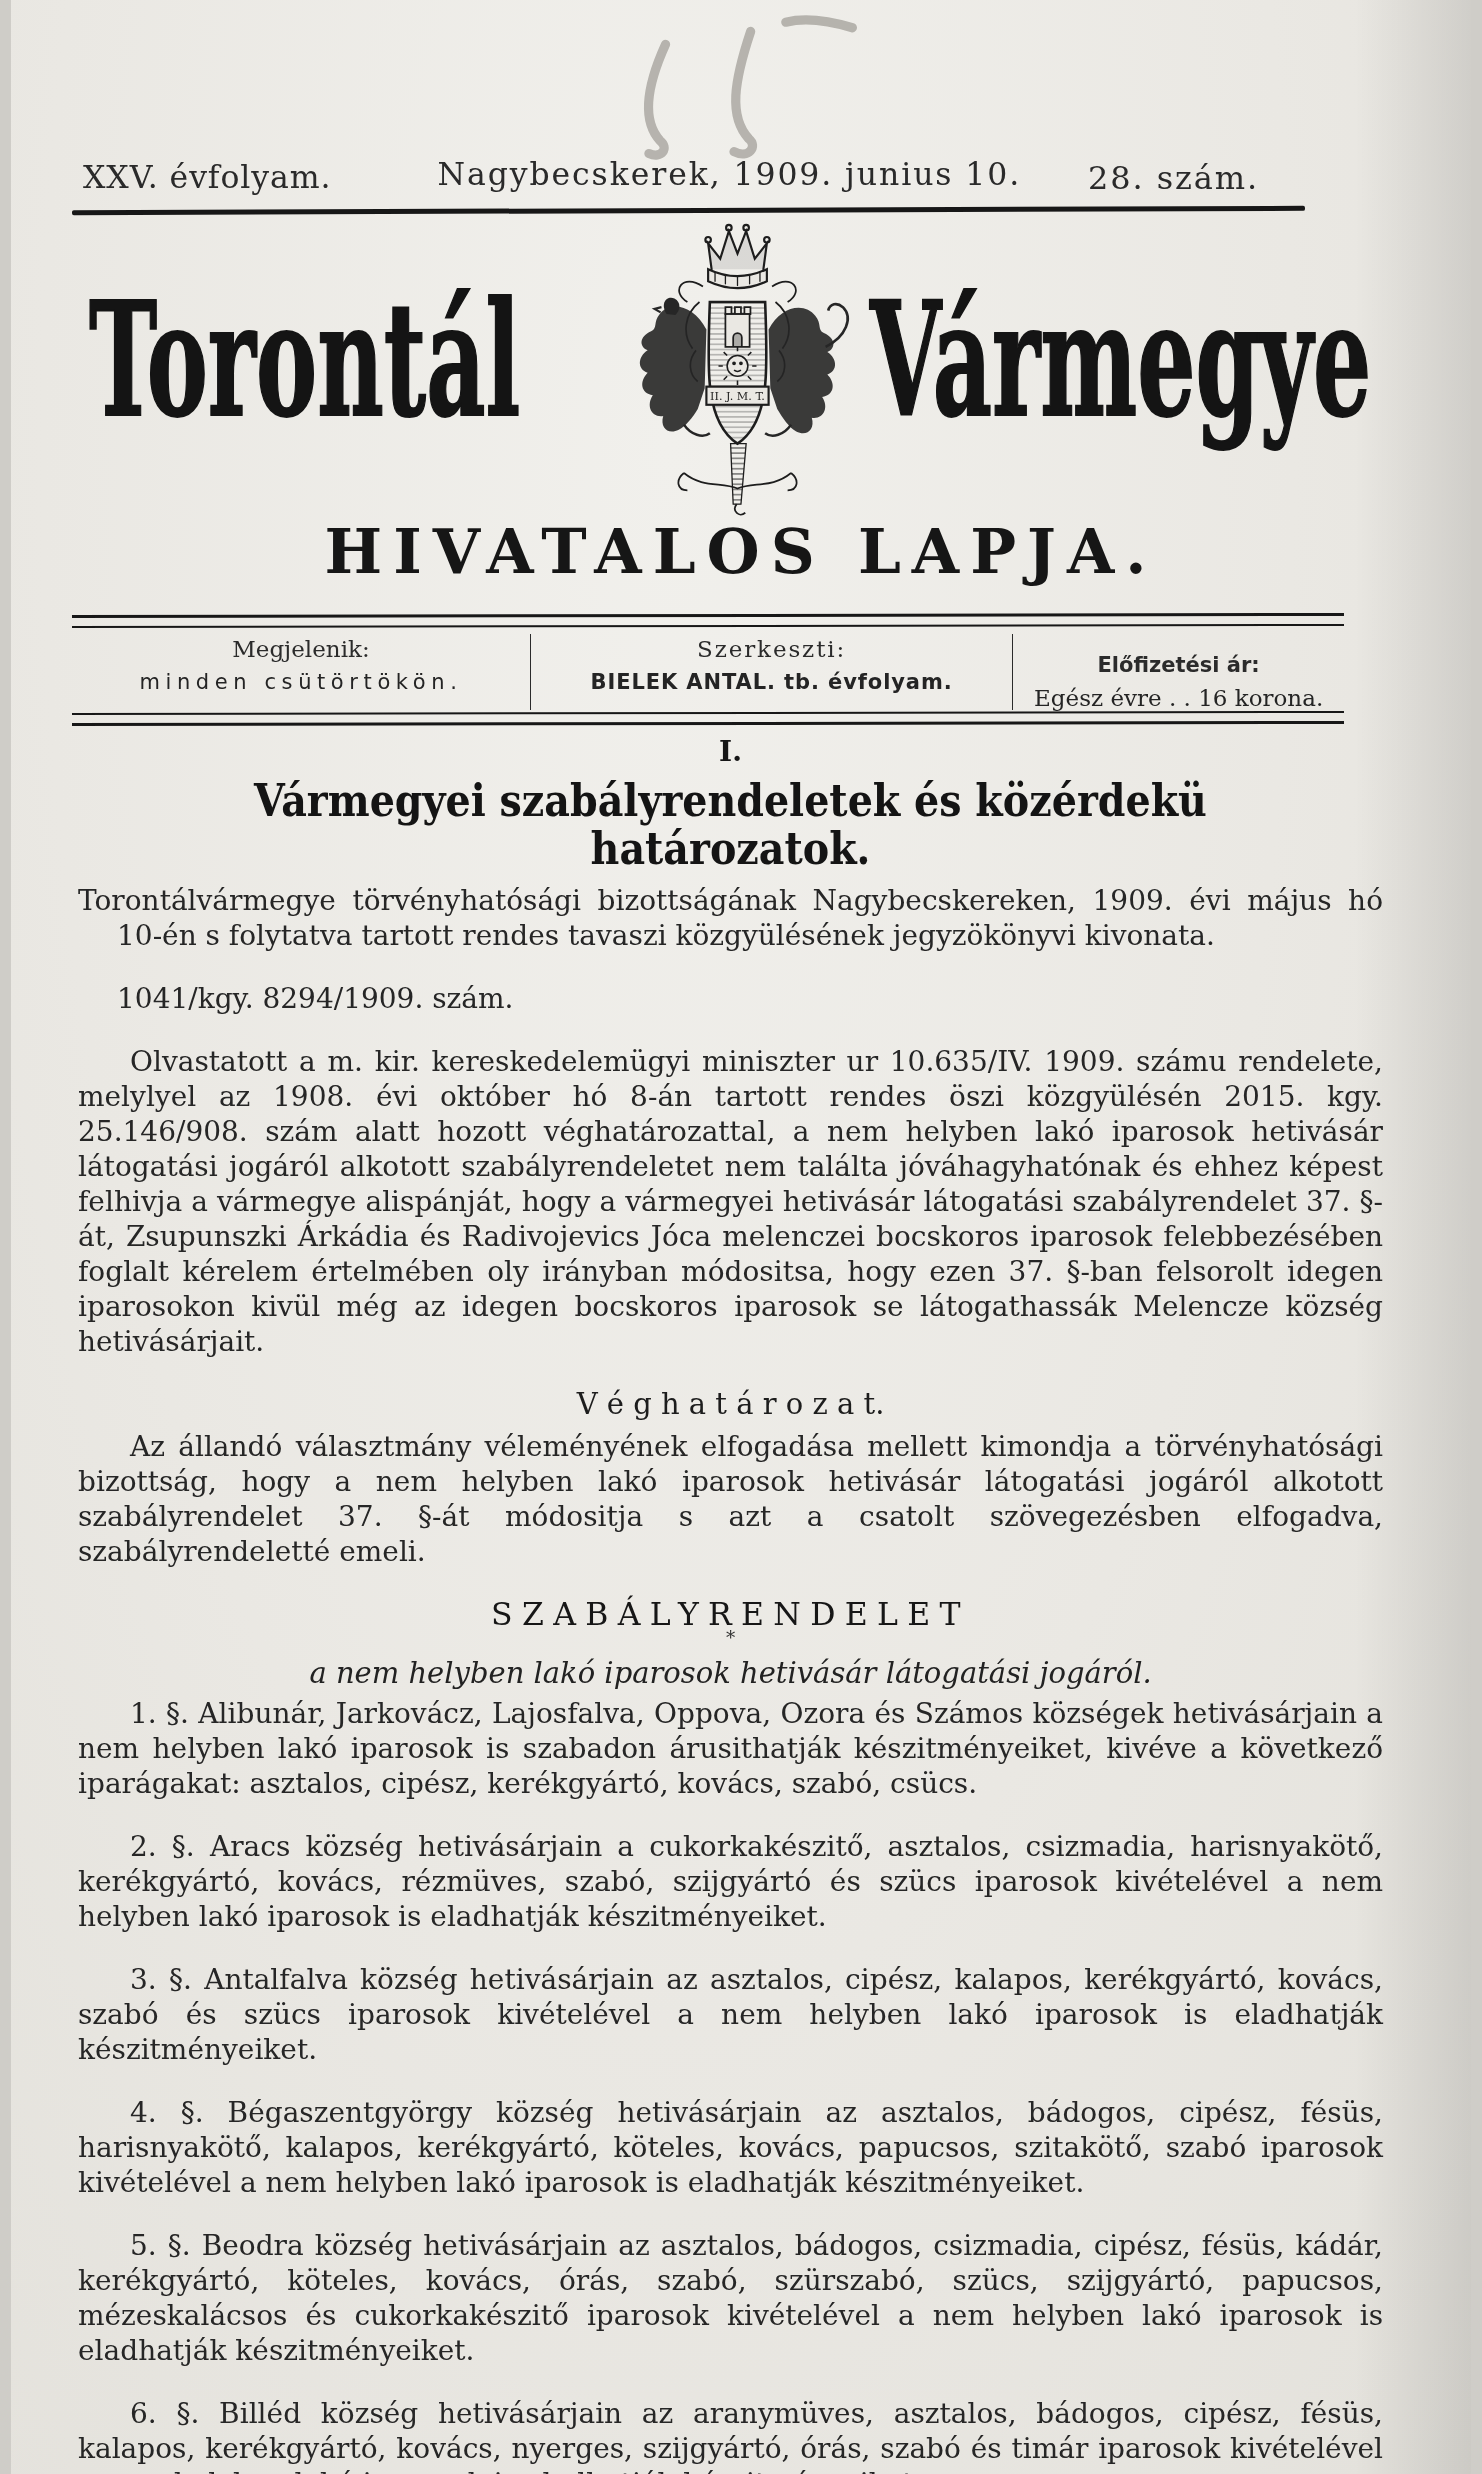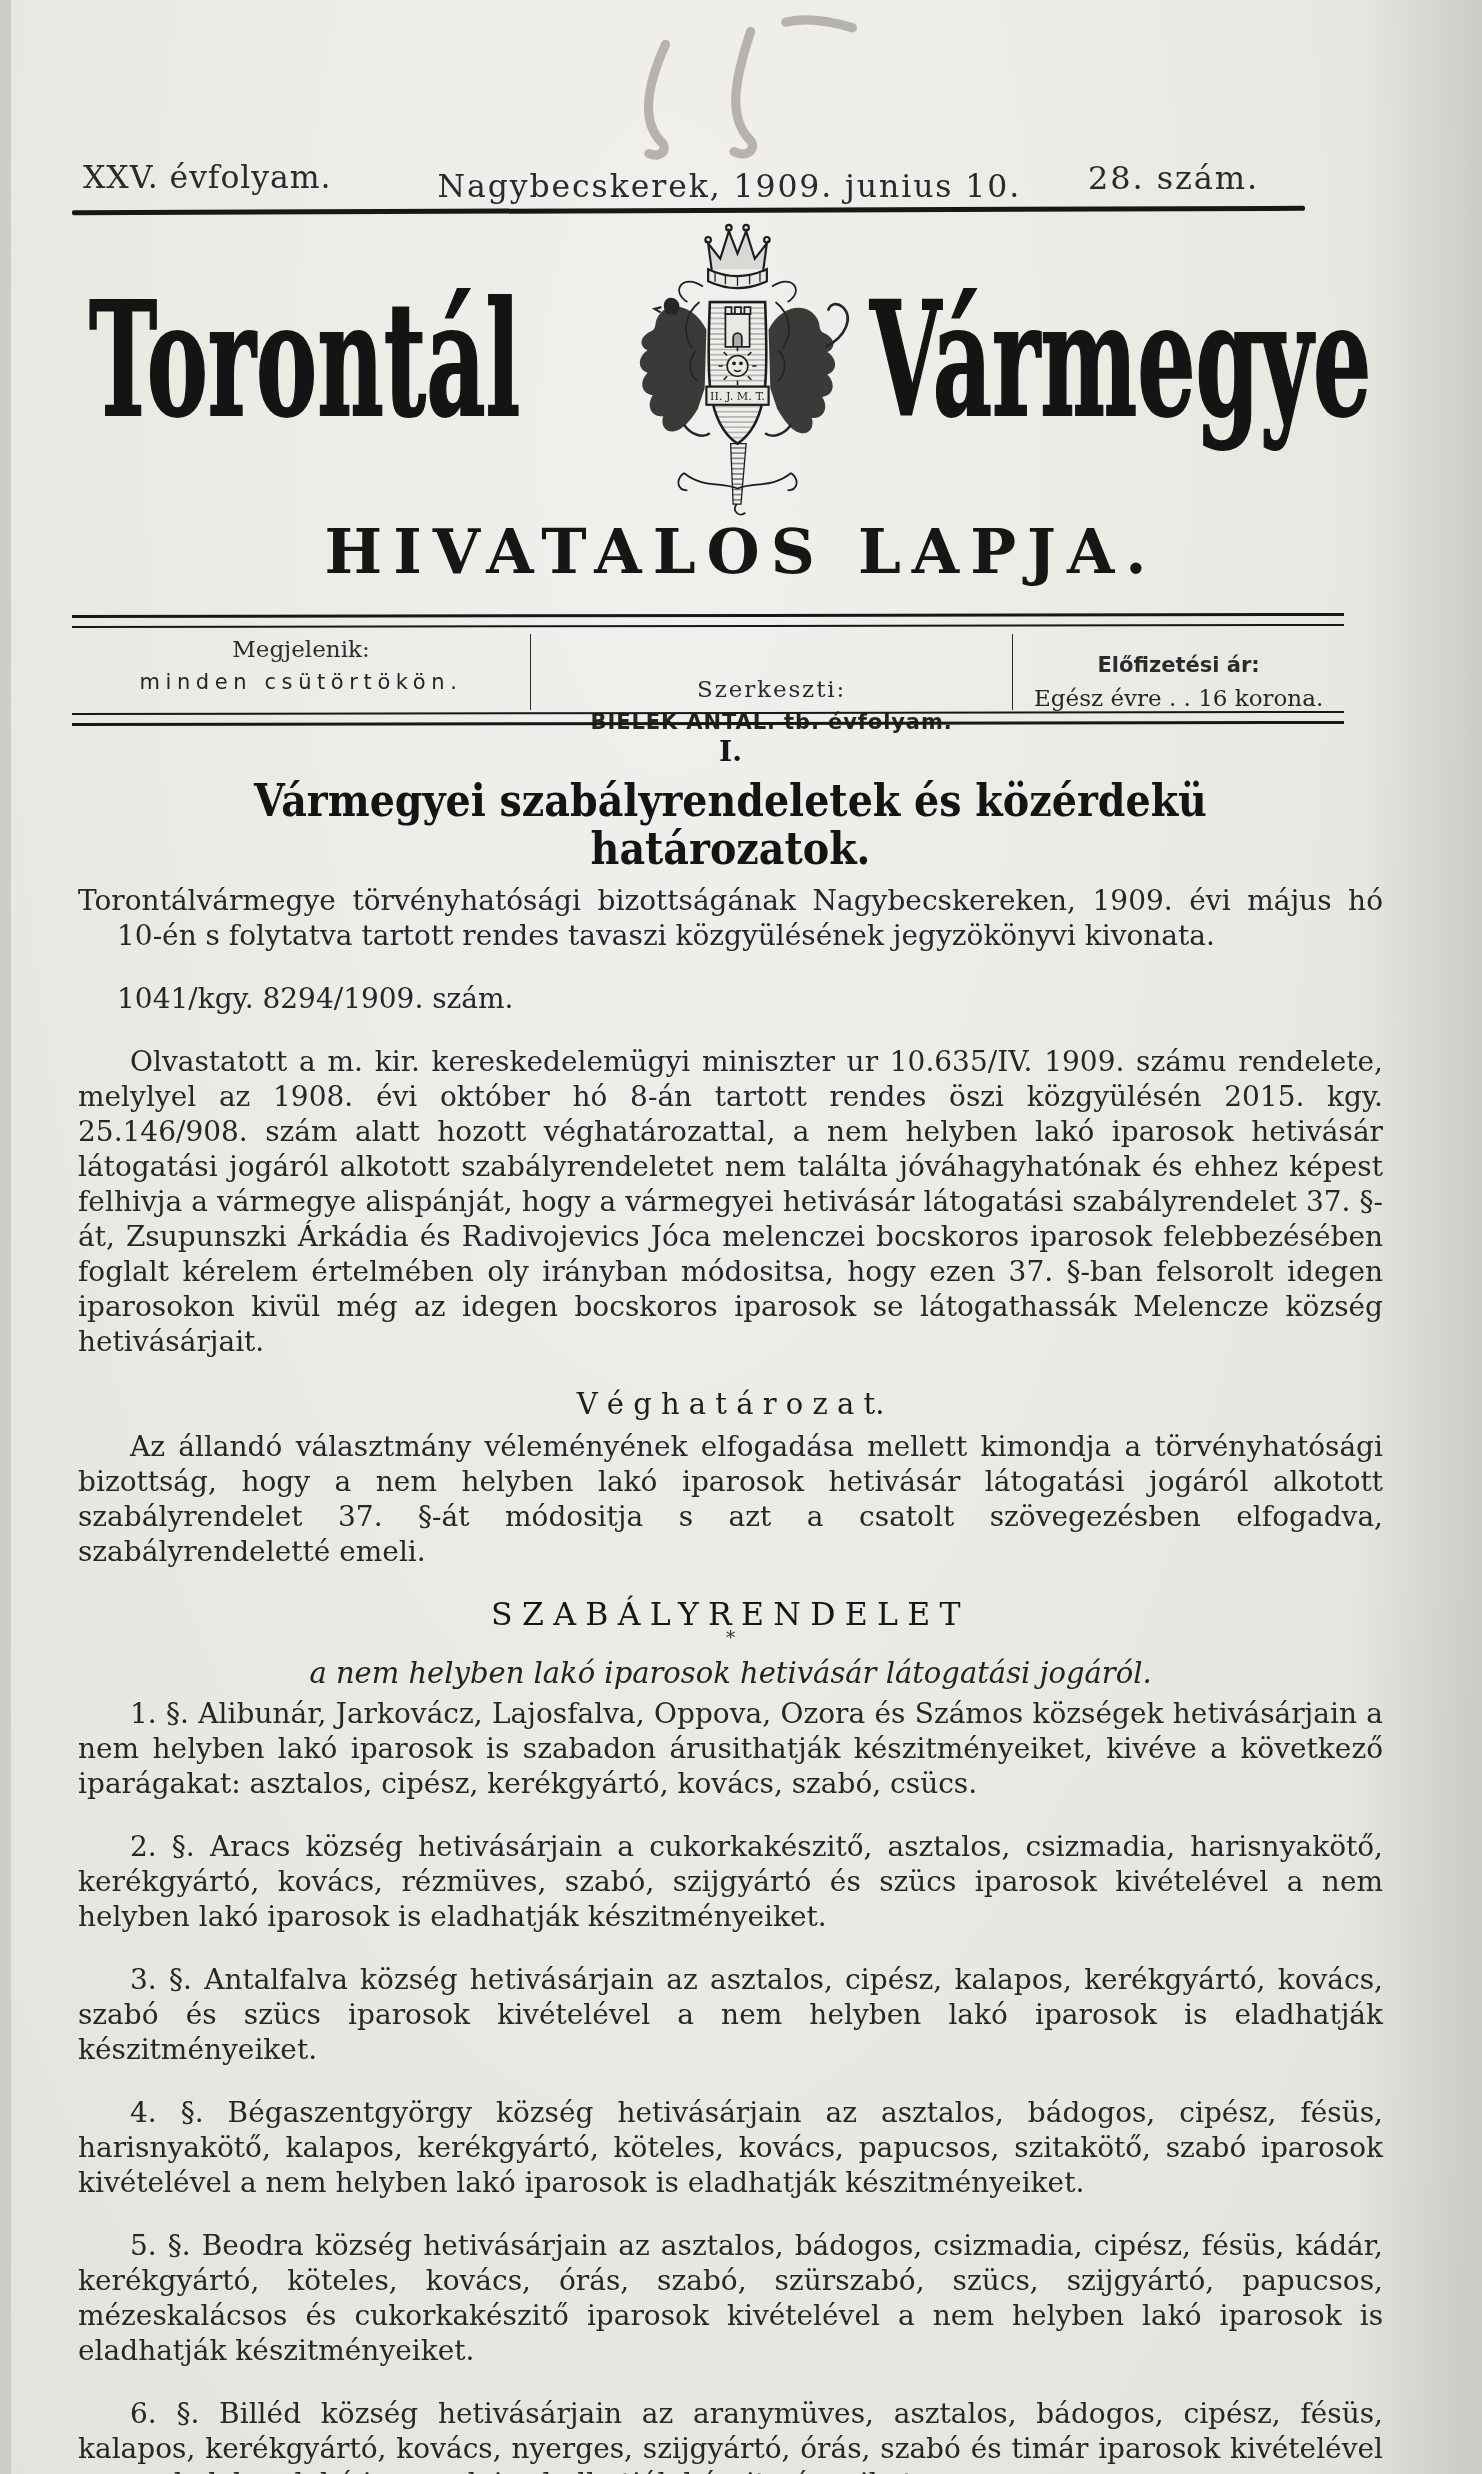--- a/index.html
+++ b/index.html
@@ -9,21 +9,21 @@
     margin:0 auto;
     background:
       linear-gradient(to right, rgba(0,0,0,0) 92%, rgba(0,0,0,0.10) 100%),
       radial-gradient(ellipse at 45% 18%, #f1f0ec 0%, #eae8e3 55%, #e3e1db 100%);
     font-family:"DejaVu Serif", serif;
     color:#232323;
     overflow:hidden;
   }
   
   .h-volume{position:absolute;top:159px;left:72px;font-size:31.5px;letter-spacing:0.9px;color:#2a2a2a;}
-  .h-date{position:absolute;top:168px;left:50%;transform:translateX(-52%);font-size:31.5px;letter-spacing:1.9px;color:#2a2a2a;}
+  .h-date{position:absolute;top:156px;left:50%;transform:translateX(-52%);font-size:31.5px;letter-spacing:1.9px;color:#2a2a2a;}
   .h-issue{position:absolute;top:159px;left:1077px;font-size:32px;letter-spacing:1.9px;color:#2a2a2a;}
   .h-rule{position:absolute;top:208px;left:61px;width:1233px;height:4.6px;background:#171717;transform:rotate(-0.2deg);border-radius:1.9px;}
   
   .pencil{position:absolute;top:0;left:593px;width:334px;height:185px;opacity:.75;}
   
   .m-left{position:absolute;top:281px;left:78px;font-size:158px;line-height:1;font-weight:bold;
           transform:scaleX(0.58);transform-origin:left top;color:#141414;-webkit-text-stroke:1.9px #141414;}
   .m-right{position:absolute;top:281px;right:100px;font-size:158px;line-height:1;font-weight:bold;
           transform:scaleX(0.58);transform-origin:right top;color:#141414;-webkit-text-stroke:1.9px #141414;}
   .arms{position:absolute;top:213px;left:571px;width:311px;height:311px;}
@@ -34,21 +34,21 @@
                border-top:3.7px solid #171717;border-bottom:2.8px solid #171717;transform:rotate(-0.1deg);}
   .rule-a{top:614px;}
   .rule-b{top:712px;border-top-width:2.8px;border-bottom-width:3.7px;}
   
   .info{position:absolute;top:634px;left:61px;width:1272px;height:76px;display:flex;}
   .info-col{box-sizing:border-box;text-align:center;padding-top:1.9px;}
   .info-col.c1{width:36%;}
   .info-col.c2{width:38%;border-left:1.9px solid #2b2b2b;border-right:1.9px solid #2b2b2b;}
   .info-col.c3{width:26%;}
   .info-title{font-size:23px;color:#2b2b2b;}
-  .c2 .info-title{letter-spacing:1.9px;margin-top:40px;}
+  .c2 .info-title{letter-spacing:1.9px;}
   .c3 .info-title{font-family:"DejaVu Sans",sans-serif;font-weight:bold;font-size:21px;margin-top:17px;}
   .info-value{font-size:23px;margin-top:8.3px;color:#242424;}
   .c1 .info-value{letter-spacing:5.6px;font-family:"DejaVu Sans",sans-serif;font-size:21px;}
   .c2 .info-value{font-family:"DejaVu Sans",sans-serif;font-size:21px;font-weight:bold;letter-spacing:0.9px;}
   
   .body{position:absolute;top:738px;left:67px;width:1305px;font-size:28px;line-height:35px;
         text-align:justify;color:#262626;}
   .sec-num{text-align:center;font-weight:bold;font-size:28px;line-height:1;color:#161616;}
   .sec-title{text-align:center;font-weight:bold;font-size:44px;line-height:1.1;margin-top:11px;
              transform:scaleX(0.9);transform-origin:center;color:#141414;letter-spacing:0;}

